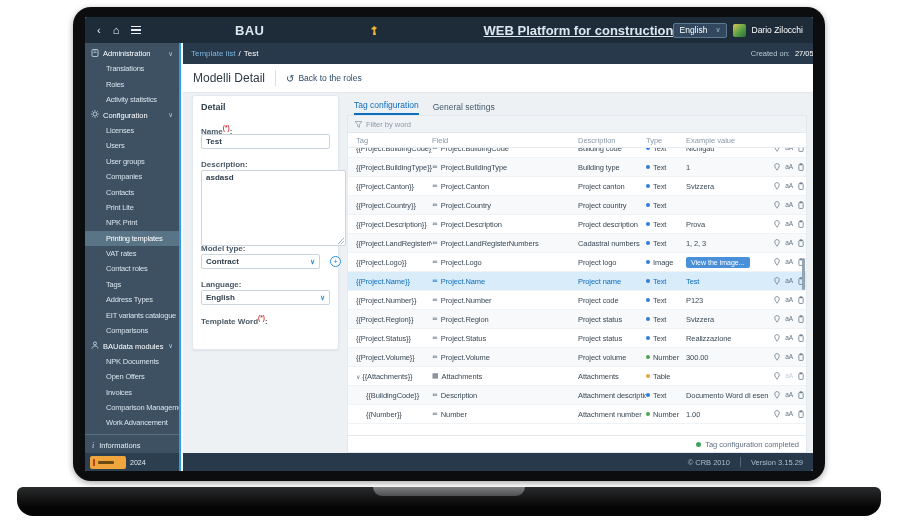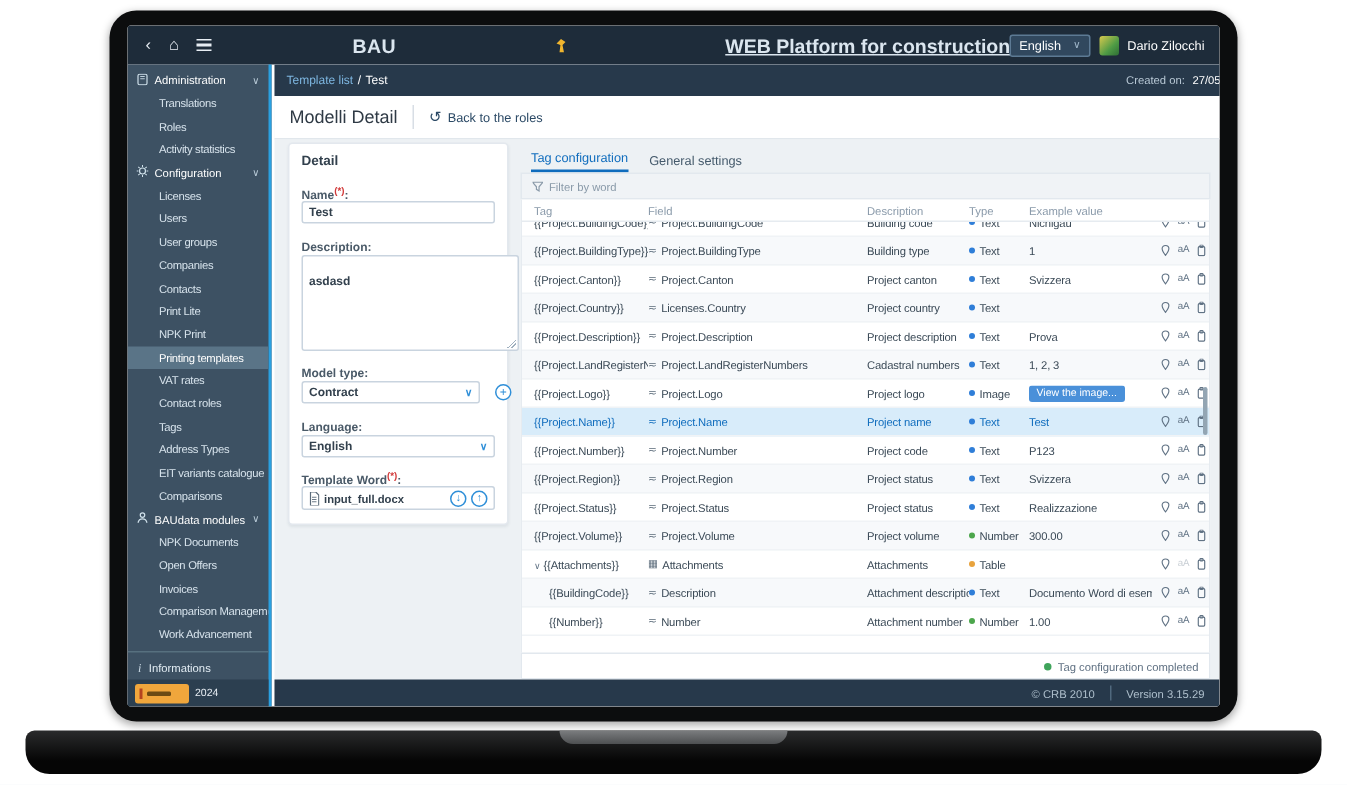--- a/index.html
+++ b/index.html
@@ -71,21 +71,21 @@
 
   
   .detail-card { position:absolute; left:9px; top:52px; width:147px; height:255px; background:#fff;
     border:1px solid #e3e8ee; border-radius:3px; box-shadow:0 1px 2px rgba(40,60,80,.08); font-size:8px; color:#3b4a57; }
   .dc-abs { position:absolute; left:8px; right:8px;font-weight:bold; }
   .dc-heading { top:6px; font-size:9px; color:#32404d; }
   .f-label { color:#4a5a68; }
   .req { color:#d23b3b; font-size:6.5px; vertical-align:super; }
   .f-input { height:15px; border:1px solid #c9d4df; border-radius:2px; background:#fff; display:flex;
     align-items:center; padding:0 4px; color:#32404d; }
-  .f-area { height:64px; border:1px solid #c9d4df; border-radius:2px; background:#fff; padding:12px 4px;
+  .f-area { height:76px; border:1px solid #c9d4df; border-radius:2px; background:#fff; padding:2px 4px;
     color:#32404d; position:relative; }
   .resize-grip { position:absolute; right:1px; bottom:1px; width:6px; height:6px;
     background:linear-gradient(135deg, transparent 50%, #9fb0bf 50%, #9fb0bf 58%, transparent 58%, transparent 72%, #9fb0bf 72%, #9fb0bf 80%, transparent 80%); }
   .f-select { height:15px; border:1px solid #c9d4df; border-radius:2px; background:#fff; display:flex;
     align-items:center; padding:0 4px; color:#32404d; cursor:pointer; }
   .f-select .chev { margin-left:auto; color:#2f8fd8; font-size:7px; }
   .plus-circle { position:absolute; right:-3px; top:2px; width:11px; height:11px; border:1px solid #2f8fd8;
     border-radius:50%; color:#2f8fd8; font-size:8px; line-height:9px; text-align:center; cursor:pointer; background:#fff; }
   .file-row { height:16px; border:1px solid #c9d4df; border-radius:2px; display:flex; align-items:center;
     gap:3px; padding:0 4px; color:#32404d; font-size:7.5px; }
@@ -278,31 +278,20 @@
 
           <div class="dc-abs f-label" style="top:184px">Language:</div>
           <div class="dc-abs f-select" style="top:194px">
             <span>English</span>
             <span class="chev">∨</span>
           </div>
 
           <div class="dc-abs f-label" style="top:218px">
             <span>Template Word</span><span class="req">(*)</span><span>:</span>
           </div>
-          <div class="dc-abs file-row" style="top:228px">
-            <svg width="7" height="9" viewBox="0 0 7 9">
-                <path d="M1 0h3.5L6.5 2v7H1z" fill="none" stroke="#5b6b7a" stroke-width=".8"></path>
-                <path d="M2 3.5h3M2 5h3M2 6.5h3" stroke="#5b6b7a" stroke-width=".6"></path>
-              </svg>
-            <span>input_full.docx</span>
-            <span class="file-actions">
-              <span class="circle-btn">↓</span>
-              <span class="circle-btn">↑</span>
-            </span>
-          </div>
         </div>
 
         <div class="right-panel">
           <div class="tabs">
               <div class="tab active">Tag configuration</div>
               <div class="tab">General settings</div>
             </div>
           <div class="filter-bar">
             <svg width="7" height="7" viewBox="0 0 8 8">
                 <path d="M0 .5h8L5 4v3.2L3 6V4z" fill="none" stroke="#8a9aa9" stroke-width=".9"></path>
@@ -397,21 +386,21 @@
                         <rect x="1" y="1.5" width="5" height="7" rx="0.8" fill="none" stroke="currentColor" stroke-width=".9"></rect>
                         <rect x="2.3" y="0.3" width="2.4" height="1.8" rx="0.5" fill="none" stroke="currentColor" stroke-width=".8"></rect>
                       </svg>
                     </span>
                   </div>
                 </div>
                 <div class="trow alt">
                   <div class="c-tag">{{Project.Country}}</div>
                   <div class="c-field">
                     <span class="fld-ic">≂</span>
-                    <span>Licenses.Country</span>
+                    <span>Project.Country</span>
                   </div>
                   <div class="c-desc">Project country</div>
                   <div class="c-type">
                     <span class="dot" style="background: rgb(47, 126, 216);"></span>
                     <span>Text</span>
                   </div>
                   <div class="c-ex"></div>
                   <div class="c-act">
                     <span class="act-ic">
                       <svg width="6" height="8" viewBox="0 0 8 10">

